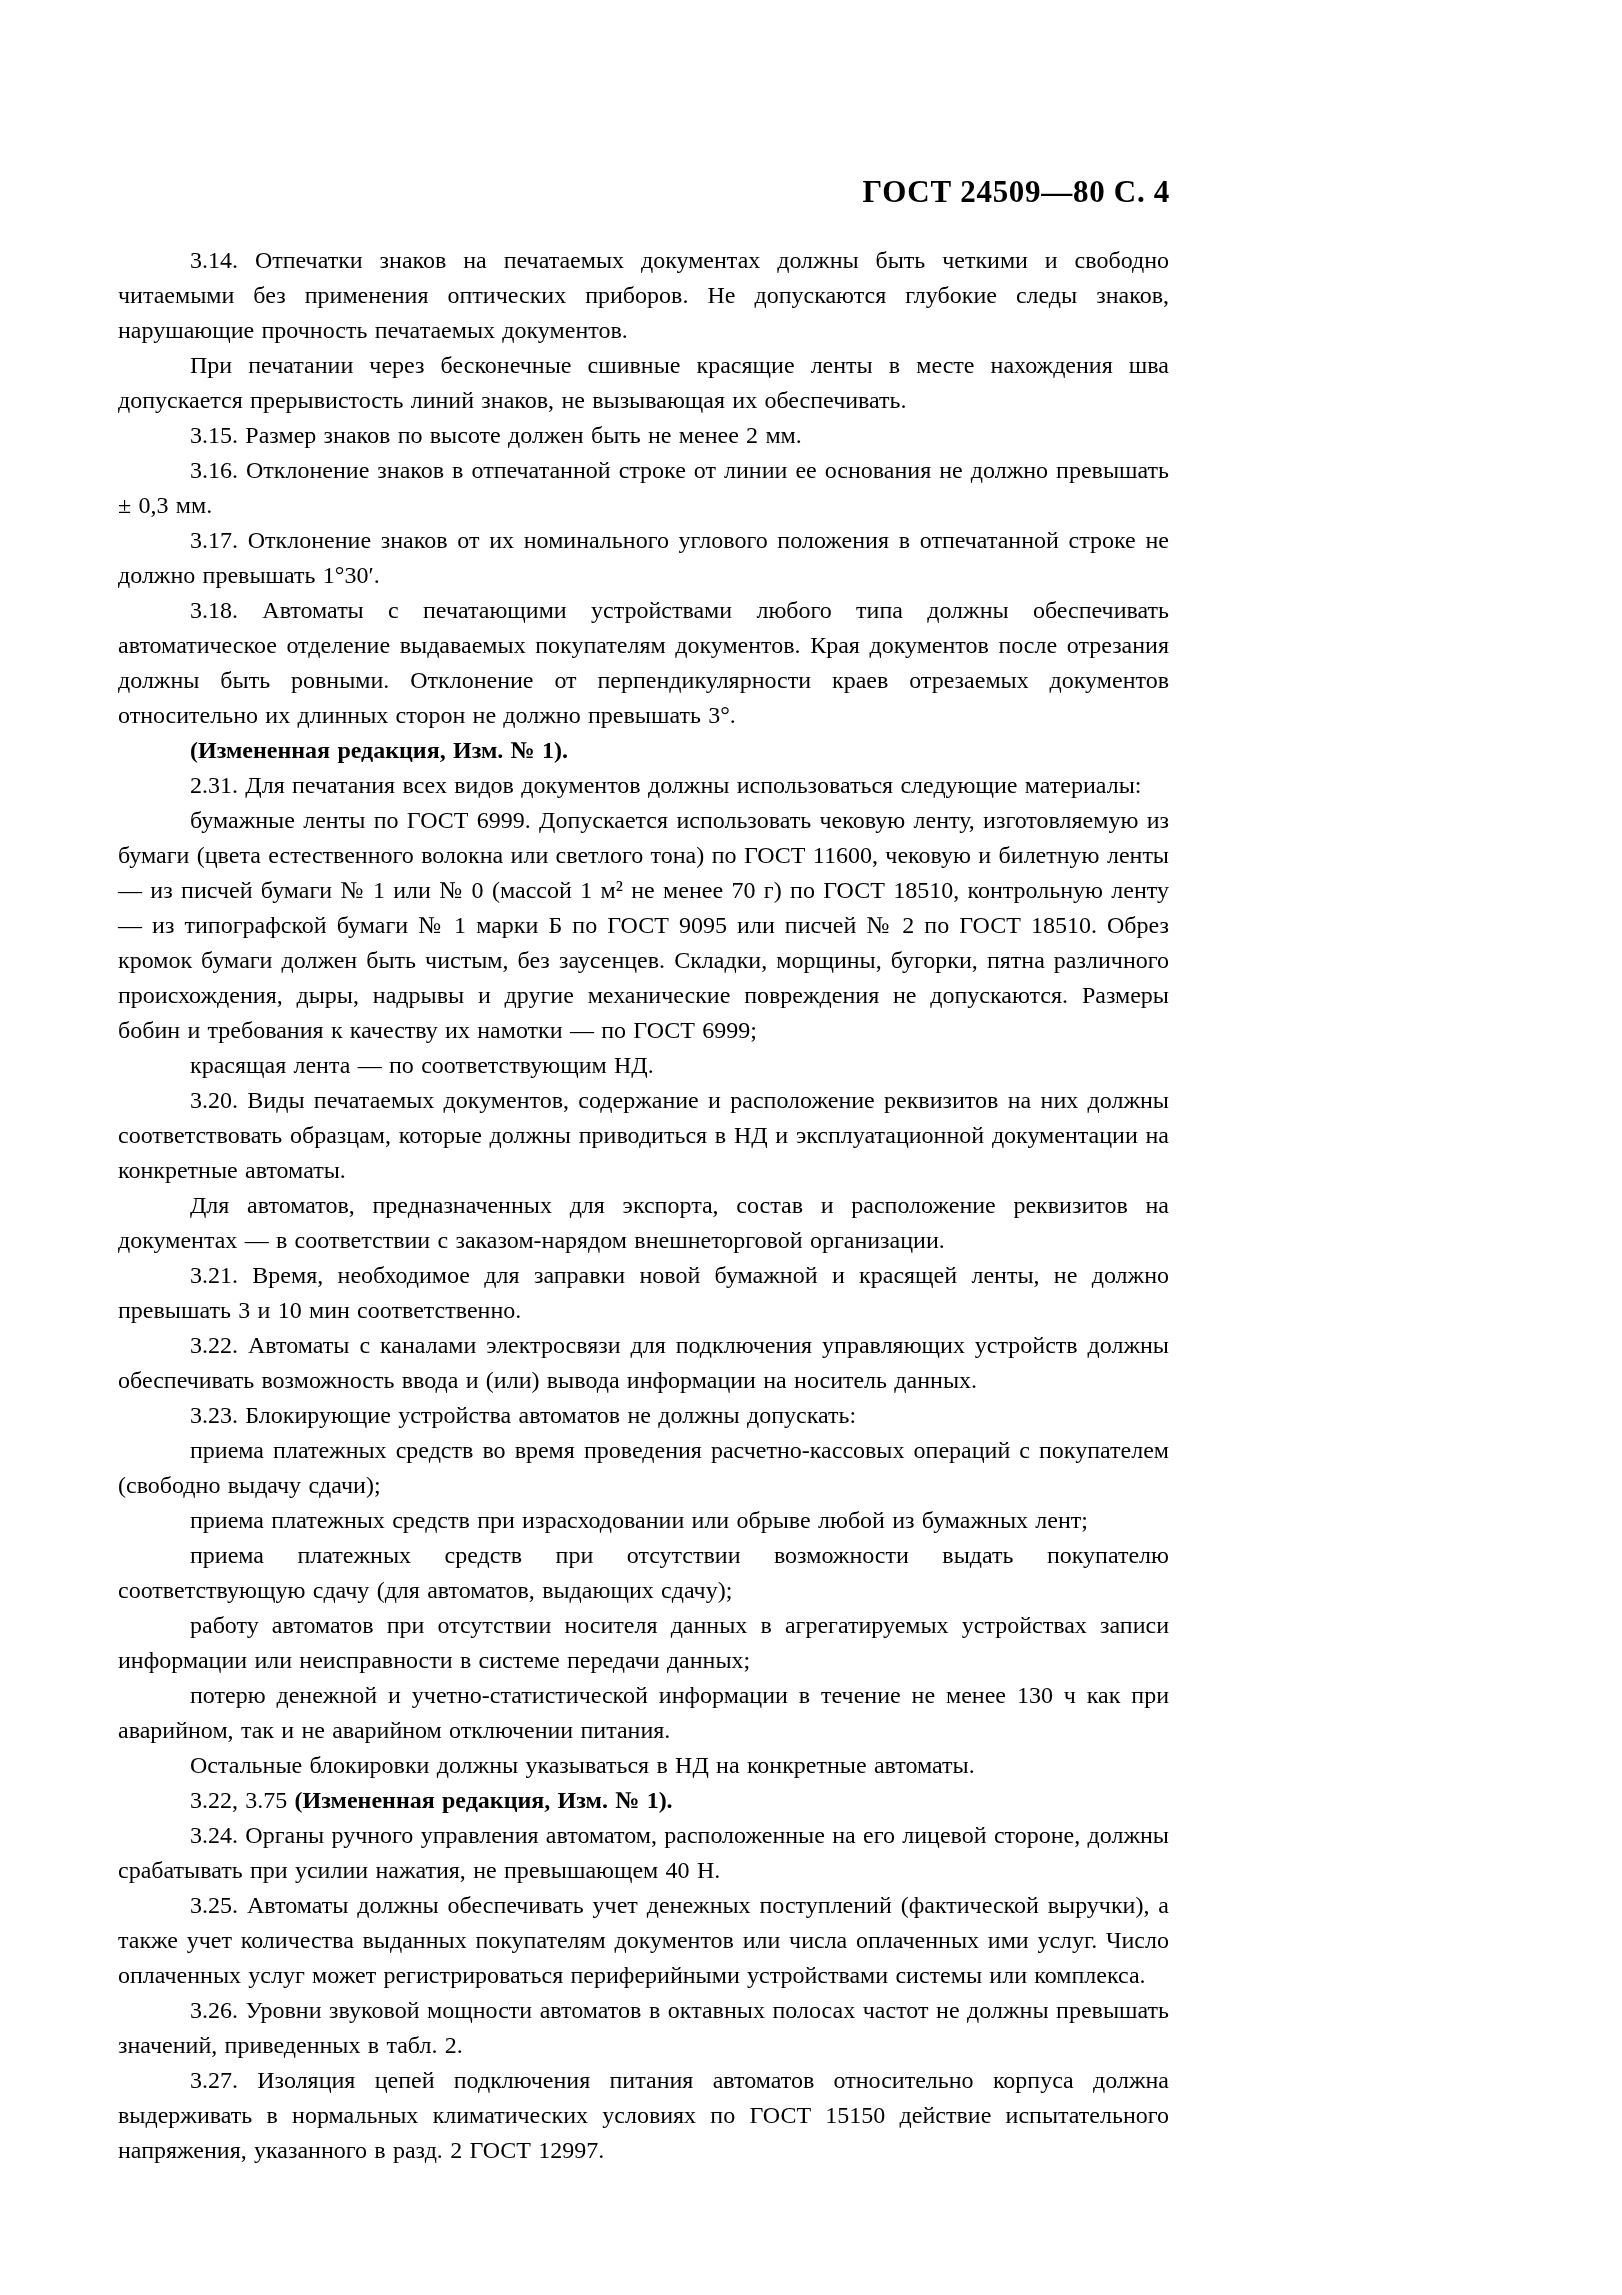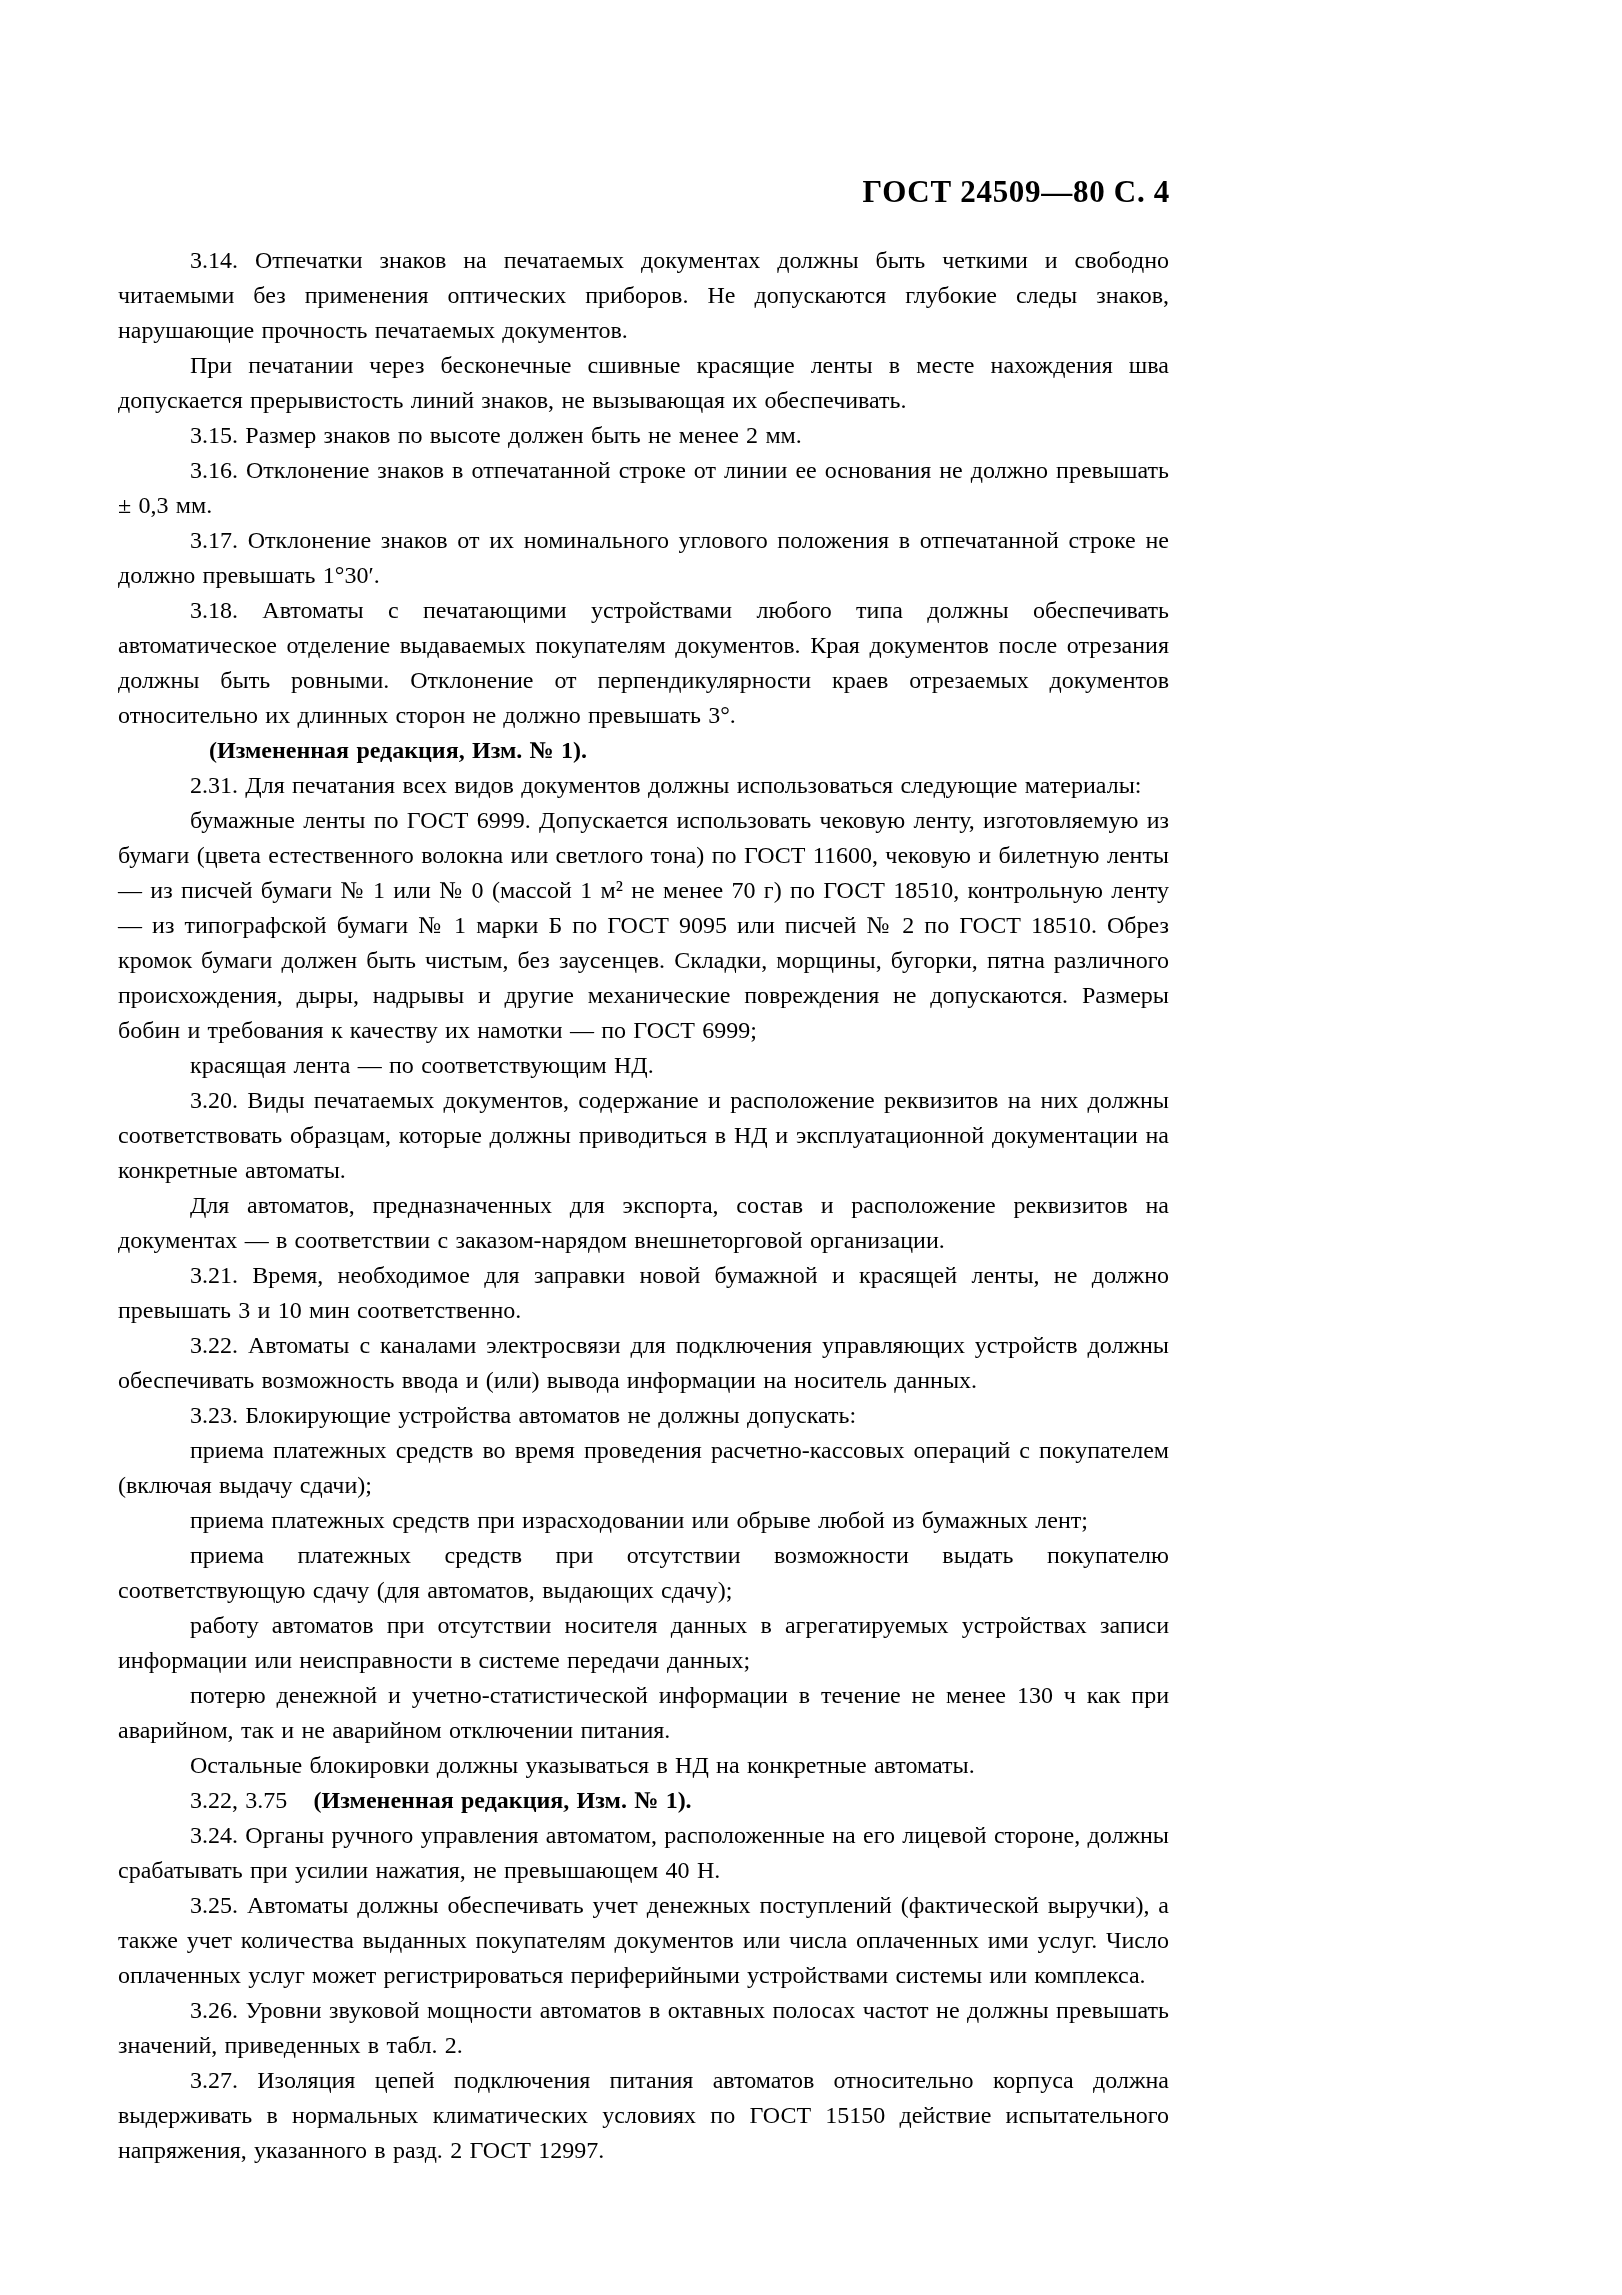--- a/index.html
+++ b/index.html
@@ -42,21 +42,20 @@
     line-height: 35px;
     word-spacing: 1.3px;
   }
   .doc-body p {
     margin: 0;
     padding: 0;
     text-indent: 72px;
   }
   .doc-body .bold {
     font-weight: bold;
-    margin-left: 19px;
   }
 </style>
 </head>
 <body>
 
 <div class="page">
   <div class="running-head">ГОСТ 24509—80 С. 4</div>
 
   <div class="doc-body">
       <p><span>3.14. Отпечатки знаков на печатаемых документах должны быть четкими и свободно читаемыми без применения оптических приборов. Не допускаются глубокие следы знаков, нарушающие прочность печатаемых документов.</span></p>
@@ -67,21 +66,21 @@
       <p><span>3.18. Автоматы с печатающими устройствами любого типа должны обеспечивать автоматическое отделение выдаваемых покупателям документов. Края документов после отрезания должны быть ровными. Отклонение от перпендикулярности краев отрезаемых документов относительно их длинных сторон не должно превышать 3°.</span></p>
       <p><span class="bold">(Измененная редакция, Изм. № 1).</span></p>
       <p><span>2.31. Для печатания всех видов документов должны использоваться следующие материалы:</span></p>
       <p><span>бумажные ленты по ГОСТ 6999. Допускается использовать чековую ленту, изготовляемую из бумаги (цвета естественного волокна или светлого тона) по ГОСТ 11600, чековую и билетную ленты — из писчей бумаги № 1 или № 0 (массой 1 м² не менее 70 г) по ГОСТ 18510, контрольную ленту — из типографской бумаги № 1 марки Б по ГОСТ 9095 или писчей № 2 по ГОСТ 18510. Обрез кромок бумаги должен быть чистым, без заусенцев. Складки, морщины, бугорки, пятна различного происхождения, дыры, надрывы и другие механические повреждения не допускаются. Размеры бобин и требования к качеству их намотки — по ГОСТ 6999;</span></p>
       <p><span>красящая лента — по соответствующим НД.</span></p>
       <p><span>3.20. Виды печатаемых документов, содержание и расположение реквизитов на них должны соответствовать образцам, которые должны приводиться в НД и эксплуатационной документации на конкретные автоматы.</span></p>
       <p><span>Для автоматов, предназначенных для экспорта, состав и расположение реквизитов на документах — в соответствии с заказом-нарядом внешнеторговой организации.</span></p>
       <p><span>3.21. Время, необходимое для заправки новой бумажной и красящей ленты, не должно превышать 3 и 10 мин соответственно.</span></p>
       <p><span>3.22. Автоматы с каналами электросвязи для подключения управляющих устройств должны обеспечивать возможность ввода и (или) вывода информации на носитель данных.</span></p>
       <p><span>3.23. Блокирующие устройства автоматов не должны допускать:</span></p>
-      <p><span>приема платежных средств во время проведения расчетно-кассовых операций с покупателем (включая выдачу сдачи);</span></p>
+      <p><span>приема платежных средств во время проведения расчетно-кассовых операций с покупателем (свободно выдачу сдачи);</span></p>
       <p><span>приема платежных средств при израсходовании или обрыве любой из бумажных лент;</span></p>
       <p><span>приема платежных средств при отсутствии возможности выдать покупателю соответствующую сдачу (для автоматов, выдающих сдачу);</span></p>
       <p><span>работу автоматов при отсутствии носителя данных в агрегатируемых устройствах записи информации или неисправности в системе передачи данных;</span></p>
       <p><span>потерю денежной и учетно-статистической информации в течение не менее 130 ч как при аварийном, так и не аварийном отключении питания.</span></p>
       <p><span>Остальные блокировки должны указываться в НД на конкретные автоматы.</span></p>
       <p><span>3.22, 3.75 </span><span class="bold">(Измененная редакция, Изм. № 1).</span></p>
       <p><span>3.24. Органы ручного управления автоматом, расположенные на его лицевой стороне, должны срабатывать при усилии нажатия, не превышающем 40 Н.</span></p>
       <p><span>3.25. Автоматы должны обеспечивать учет денежных поступлений (фактической выручки), а также учет количества выданных покупателям документов или числа оплаченных ими услуг. Число оплаченных услуг может регистрироваться периферийными устройствами системы или комплекса.</span></p>
       <p><span>3.26. Уровни звуковой мощности автоматов в октавных полосах частот не должны превышать значений, приведенных в табл. 2.</span></p>
       <p><span>3.27. Изоляция цепей подключения питания автоматов относительно корпуса должна выдерживать в нормальных климатических условиях по ГОСТ 15150 действие испытательного напряжения, указанного в разд. 2 ГОСТ 12997.</span></p>

